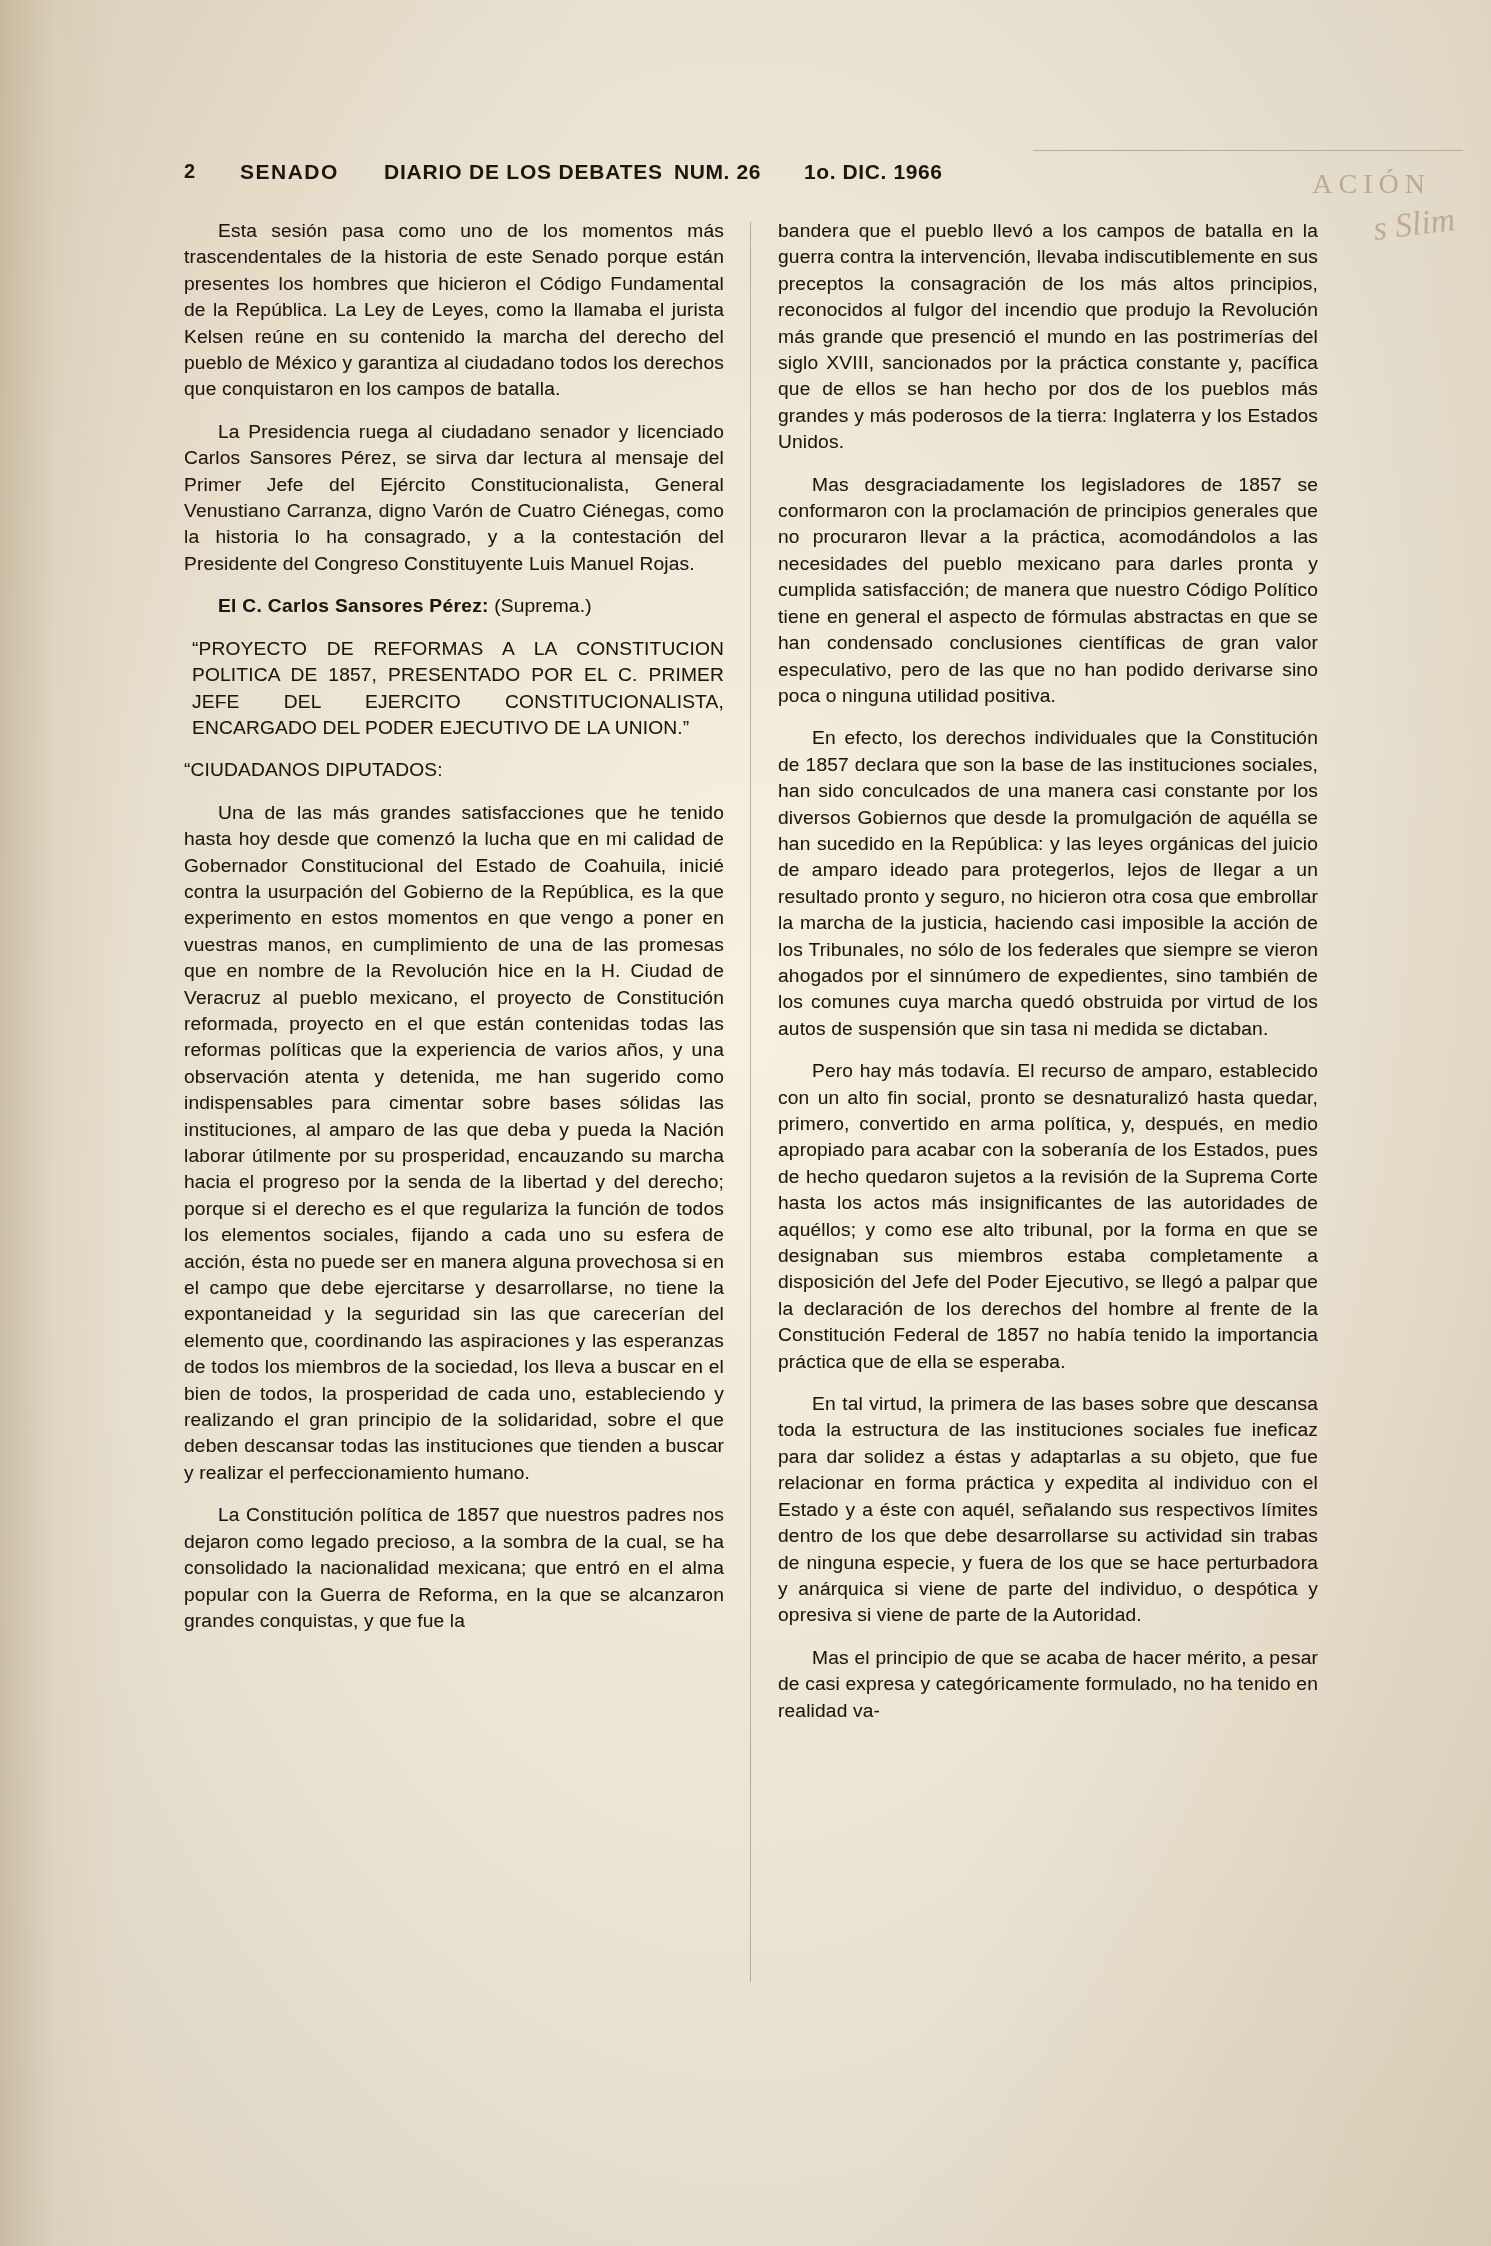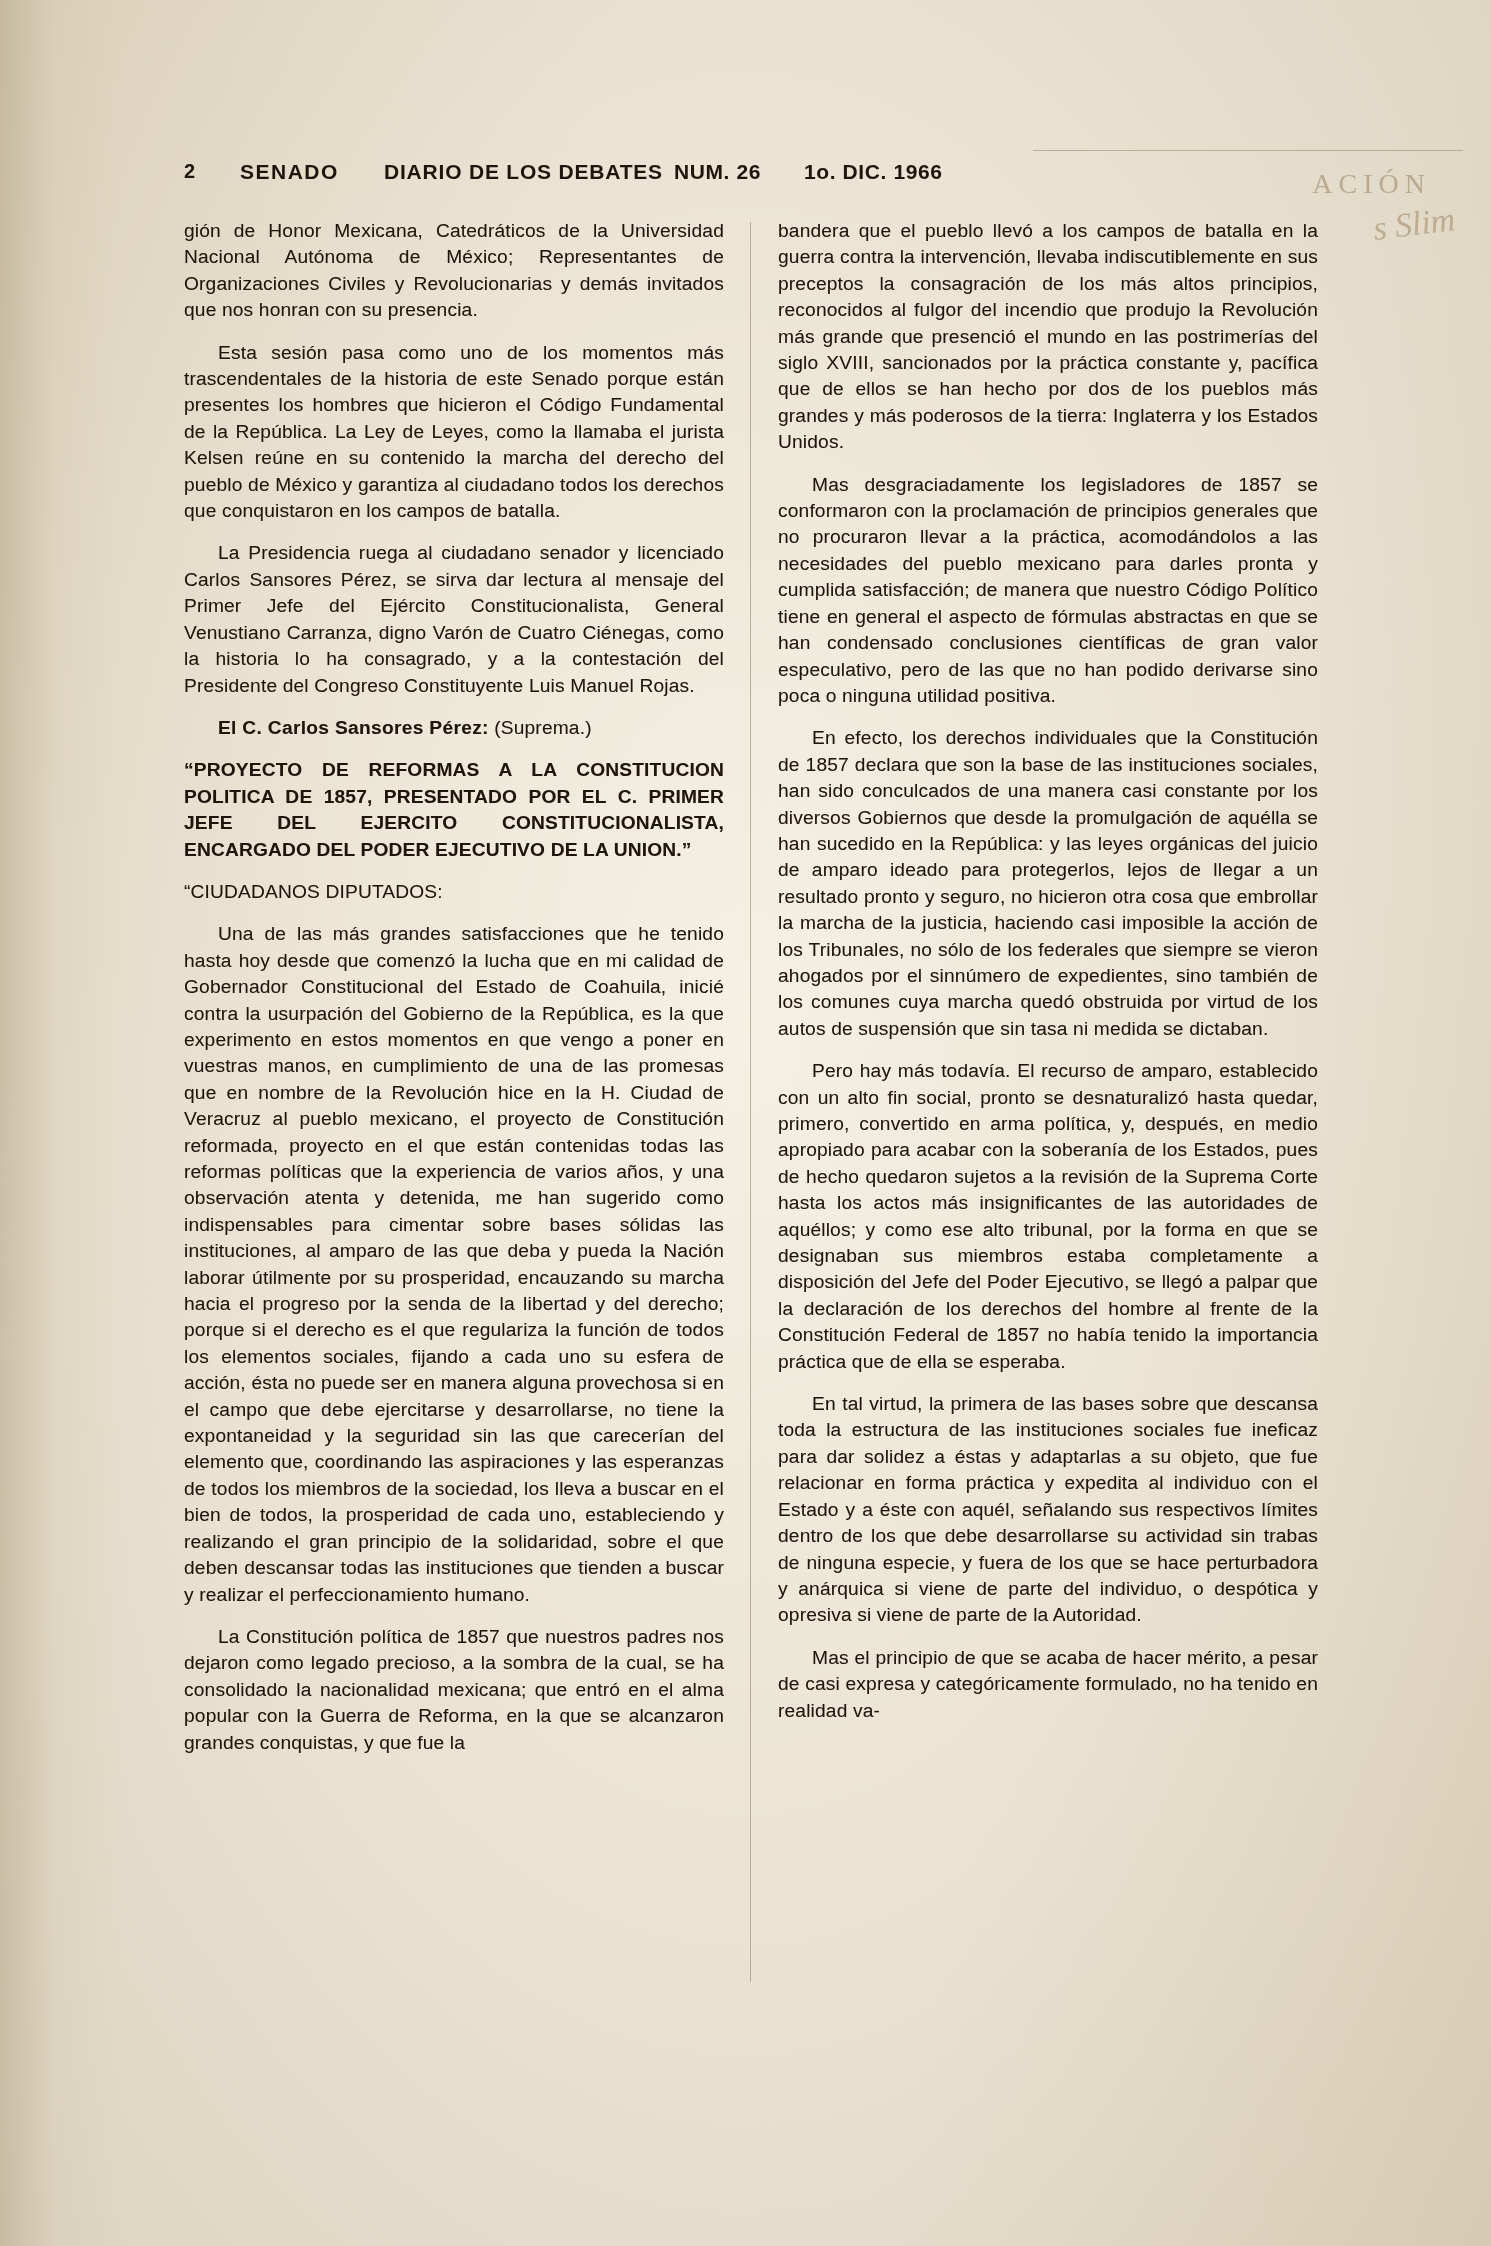--- a/index.html
+++ b/index.html
@@ -122,21 +122,21 @@
     position: absolute;
     left: 566px;
     top: 4px;
     width: 1px;
     height: 1760px;
     background: rgba(120,104,78,0.45);
   }
   p { margin: 0 0 0 0; }
   p.para { text-indent: 34px; margin-bottom: 16px; }
   p.flush { text-indent: 0; margin-bottom: 16px; }
-  .caps-title { font-weight: bold; text-indent: 0; }
+  .caps-title { font-weight: normal; text-indent: 0; margin-left: 8px; }
   .speaker { font-weight: bold; letter-spacing: 0.3px; }
 
   
   .col { text-shadow: 0 0 0.4px rgba(60,40,20,0.25); }
 </style>
 </head>
 <body>
 
 <div class="page">
 
@@ -149,21 +149,20 @@
     <span class="h-item h-senado">SENADO</span>
     <span class="h-item h-diario">DIARIO DE LOS DEBATES</span>
     <span class="h-item h-num">NUM. 26</span>
     <span class="h-item h-date">1o. DIC. 1966</span>
   </div>
 
   <div class="cols">
     <div class="rule"></div>
 
     <div class="col col-left">
-      <p class="flush">gión de Honor Mexicana, Catedráticos de la Universidad Nacional Autónoma de México; Representantes de Organizaciones Civiles y Revolucionarias y demás invitados que nos honran con su presencia.</p>
       <p class="para">Esta sesión pasa como uno de los momentos más trascendentales de la historia de este Senado porque están presentes los hombres que hicieron el Código Fundamental de la República. La Ley de Leyes, como la llamaba el jurista Kelsen reúne en su contenido la marcha del derecho del pueblo de México y garantiza al ciudadano todos los derechos que conquistaron en los campos de batalla.</p>
       <p class="para">La Presidencia ruega al ciudadano senador y licenciado Carlos Sansores Pérez, se sirva dar lectura al mensaje del Primer Jefe del Ejército Constitucionalista, General Venustiano Carranza, digno Varón de Cuatro Ciénegas, como la historia lo ha consagrado, y a la contestación del Presidente del Congreso Constituyente Luis Manuel Rojas.</p>
       <p class="para"><span class="speaker">El C. Carlos Sansores Pérez:</span><span> (Suprema.)</span></p>
       <p class="caps-title" style="margin-bottom:16px;">“PROYECTO DE REFORMAS A LA CONSTITUCION POLITICA DE 1857, PRESENTADO POR EL C. PRIMER JEFE DEL EJERCITO CONSTITUCIONALISTA, ENCARGADO DEL PODER EJECUTIVO DE LA UNION.”</p>
       <p class="flush">“CIUDADANOS DIPUTADOS:</p>
       <p class="para">Una de las más grandes satisfacciones que he tenido hasta hoy desde que comenzó la lucha que en mi calidad de Gobernador Constitucional del Estado de Coahuila, inicié contra la usurpación del Gobierno de la República, es la que experimento en estos momentos en que vengo a poner en vuestras manos, en cumplimiento de una de las promesas que en nombre de la Revolución hice en la H. Ciudad de Veracruz al pueblo mexicano, el proyecto de Constitución reformada, proyecto en el que están contenidas todas las reformas políticas que la experiencia de varios años, y una observación atenta y detenida, me han sugerido como indispensables para cimentar sobre bases sólidas las instituciones, al amparo de las que deba y pueda la Nación laborar útilmente por su prosperidad, encauzando su marcha hacia el progreso por la senda de la libertad y del derecho; porque si el derecho es el que regulariza la función de todos los elementos sociales, fijando a cada uno su esfera de acción, ésta no puede ser en manera alguna provechosa si en el campo que debe ejercitarse y desarrollarse, no tiene la expontaneidad y la seguridad sin las que carecerían del elemento que, coordinando las aspiraciones y las esperanzas de todos los miembros de la sociedad, los lleva a buscar en el bien de todos, la prosperidad de cada uno, estableciendo y realizando el gran principio de la solidaridad, sobre el que deben descansar todas las instituciones que tienden a buscar y realizar el perfeccionamiento humano.</p>
       <p class="para">La Constitución política de 1857 que nuestros padres nos dejaron como legado precioso, a la sombra de la cual, se ha consolidado la nacionalidad mexicana; que entró en el alma popular con la Guerra de Reforma, en la que se alcanzaron grandes conquistas, y que fue la</p>
     </div>
 
     <div class="col col-right">

